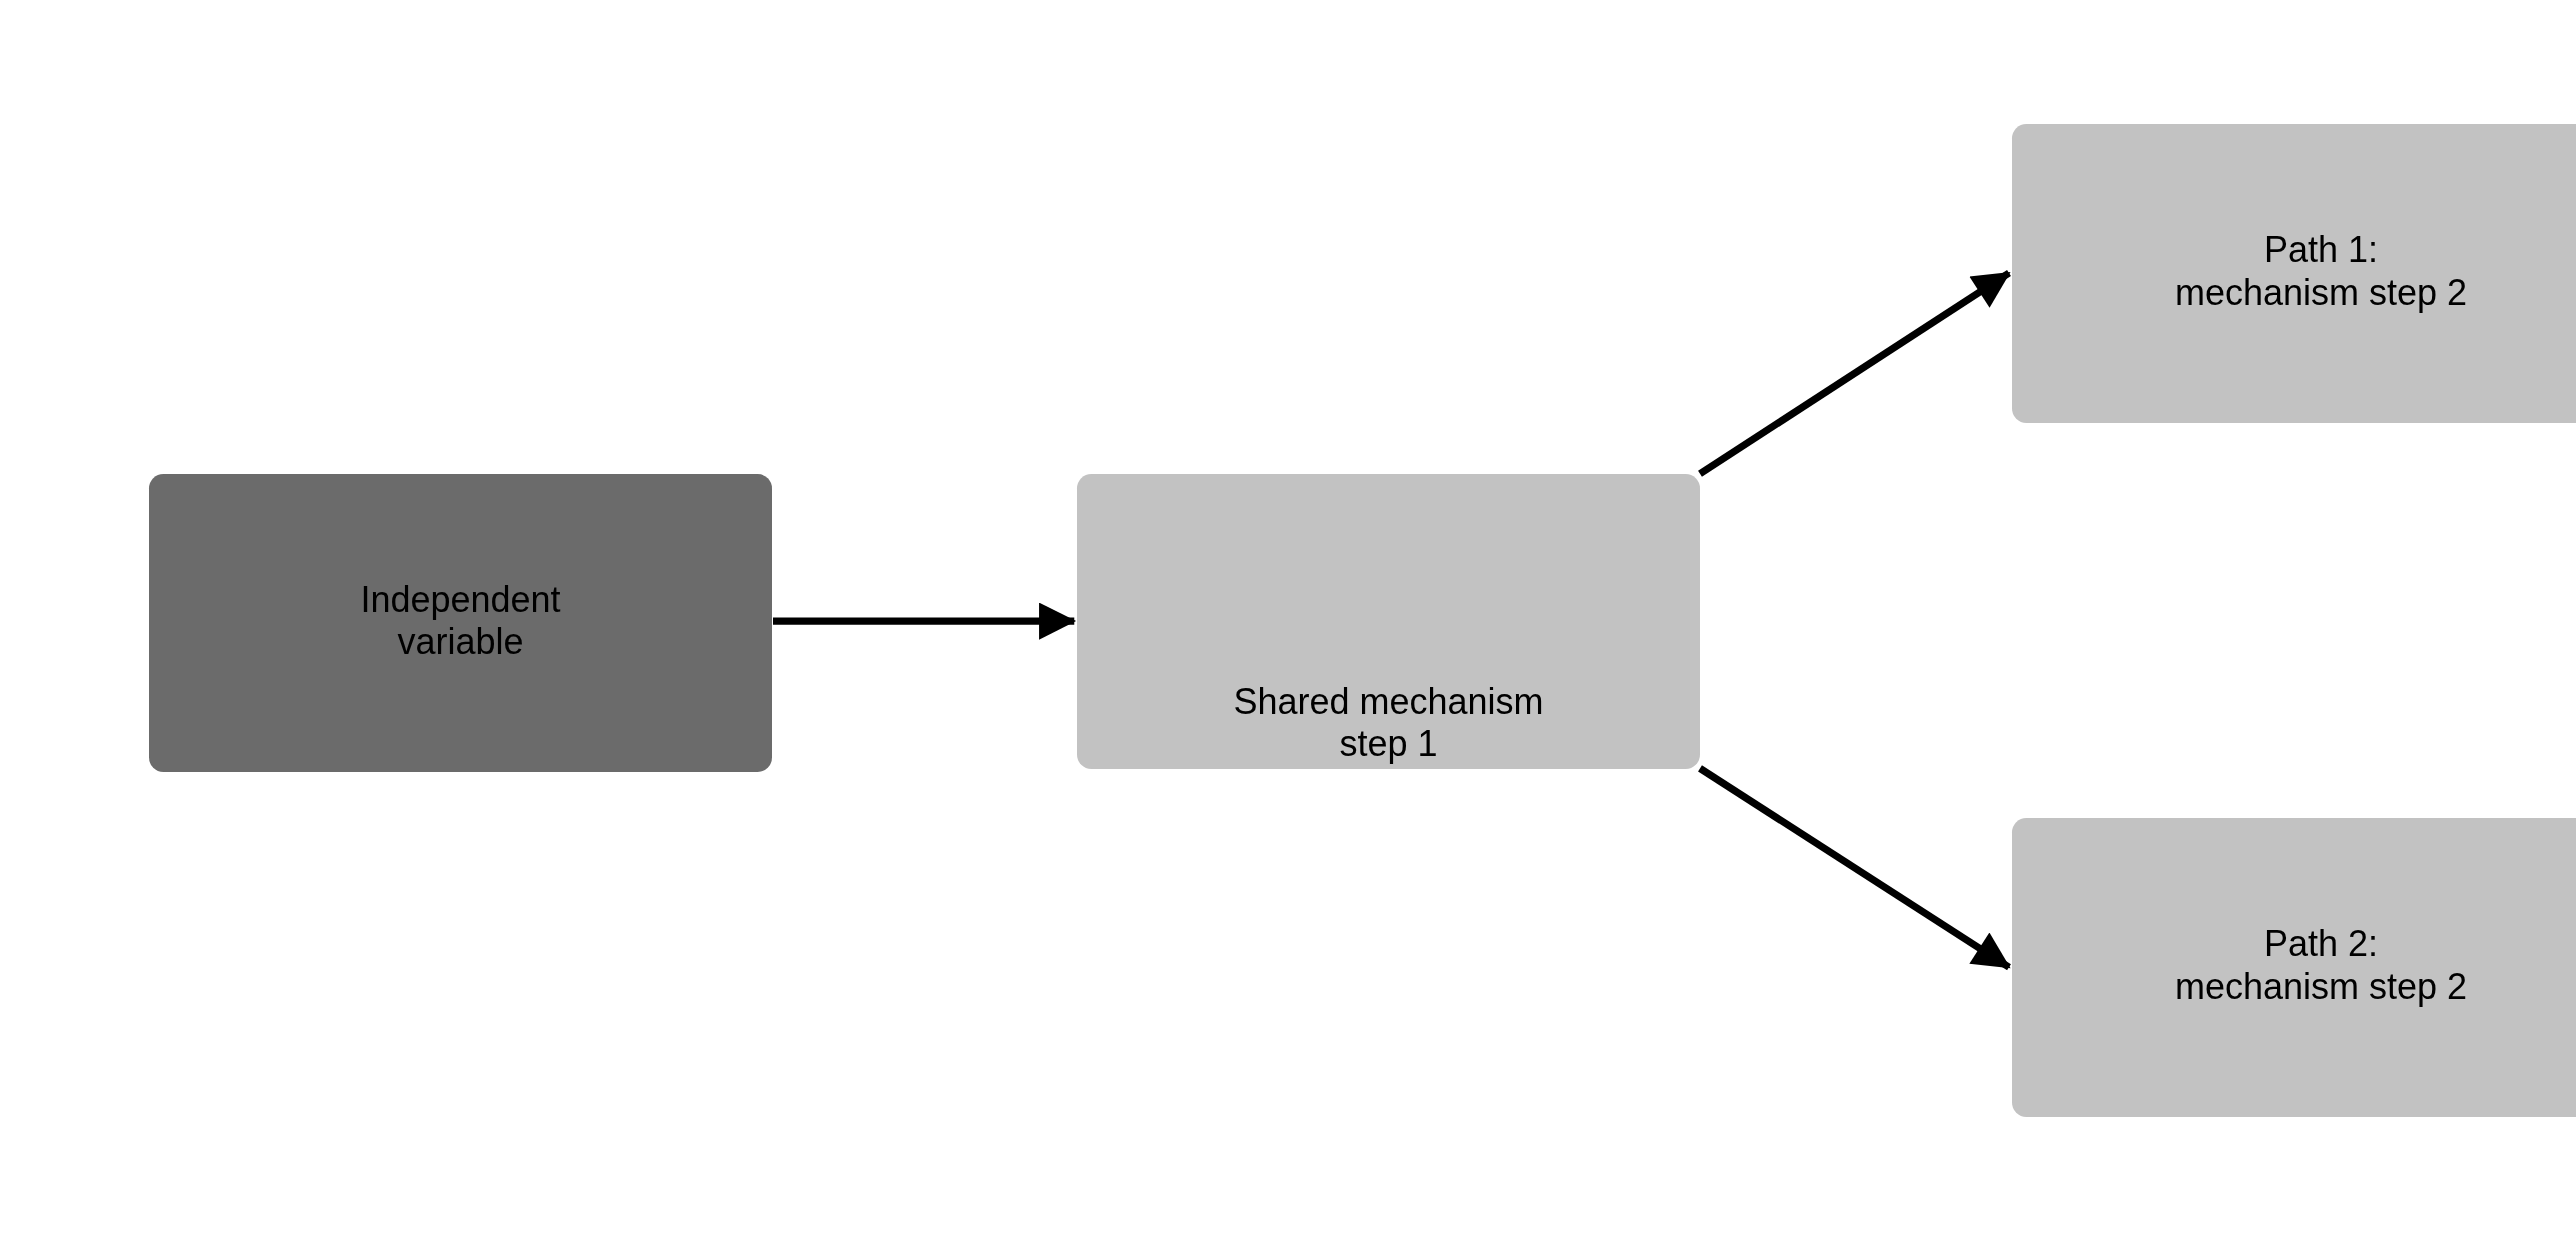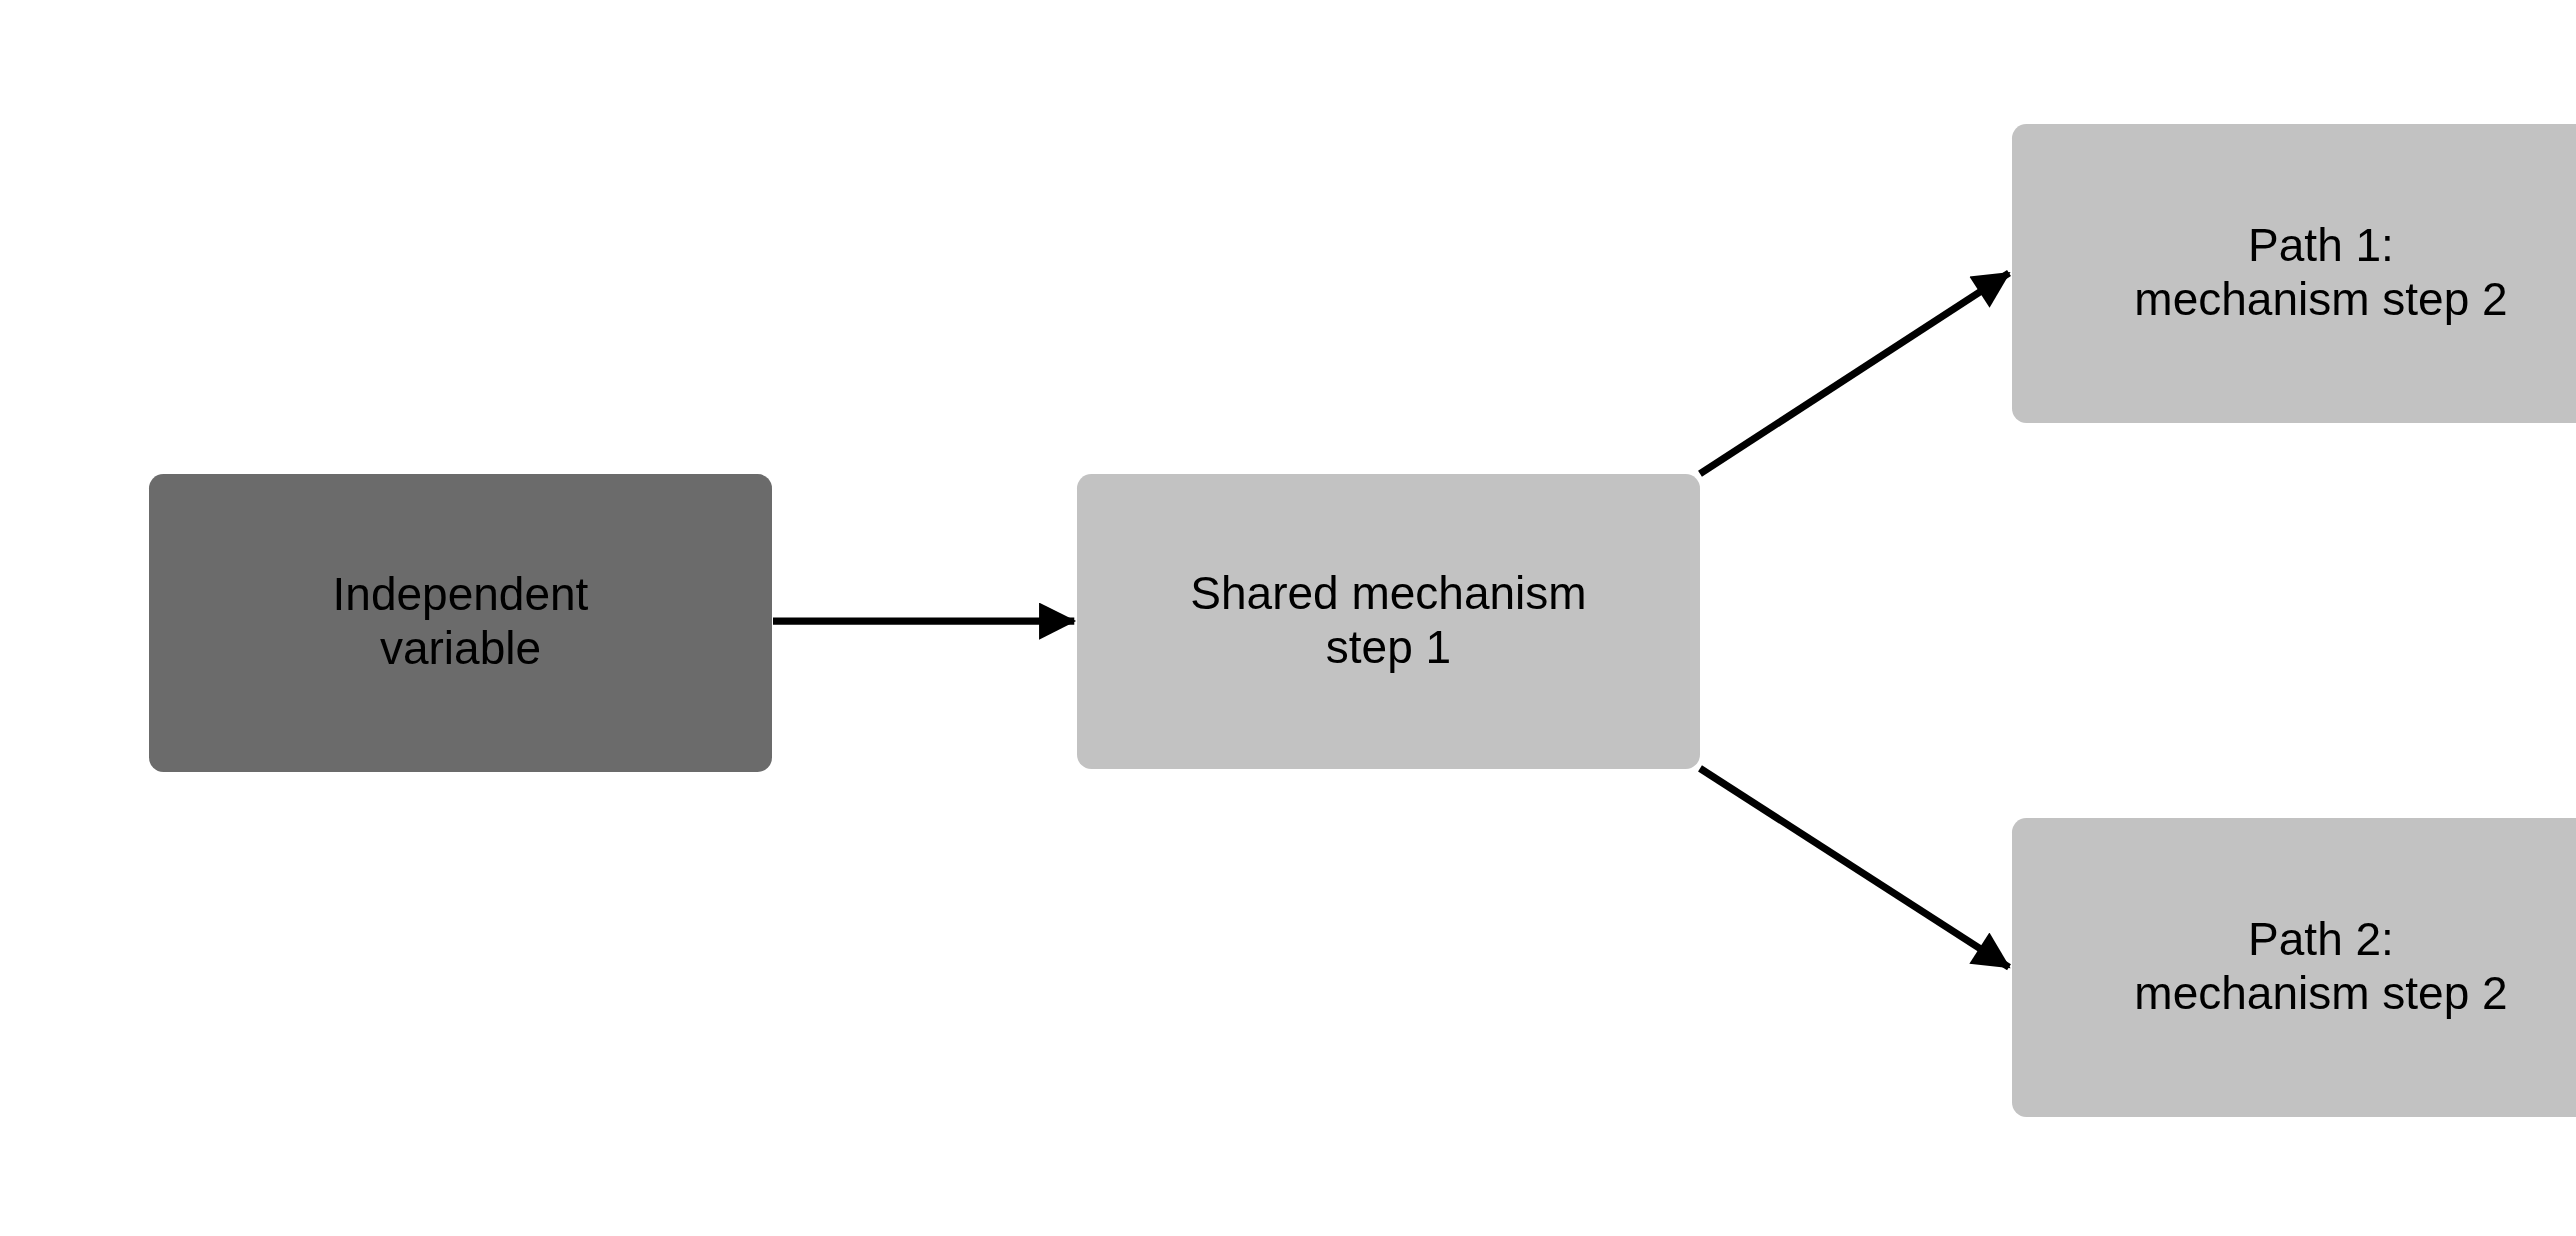--- a/index.html
+++ b/index.html
@@ -27,21 +27,21 @@
     position: absolute;
     display: flex;
     align-items: center;
     justify-content: center;
     text-align: center;
     border-radius: 14.4px;
     box-sizing: border-box;
   }
   .node-label {
     white-space: pre-line;
-    font-size: 46px;
+    font-size: 36px;
     line-height: 1.18;
     color: #000000;
     padding-bottom: 3.1px;
   }
   
   .node-independent { left: 149px;  top: 474px;  width: 623px; height: 298px; }
   .node-shared      { left: 1077px; top: 474px;  width: 623px; height: 295px; }
   .node-path1       { left: 2012px; top: 124px;  width: 618px; height: 299px; }
   .node-path2       { left: 2012px; top: 818px; width: 618px; height: 299px; }
 </style>
@@ -66,21 +66,21 @@
     <line class="edge" marker-end="url(#arrowhead)" x1="5105" y1="530" x2="5710" y2="916" stroke="#000000"></line>
 
     <line class="edge" marker-end="url(#arrowhead)" x1="5105" y1="1878" x2="5710" y2="1500" stroke="#000000"></line>
   </svg>
 
   <div class="node node-independent" style="background-color: rgb(107, 107, 107);">
     <span class="node-label">Independent
 variable</span>
   </div>
 
-  <div class="node node-shared" style="background-color: rgb(194, 194, 194);">
+  <div class="node node-shared" style="background-color: rgb(194, 194, 194); align-items: flex-end;">
     <span class="node-label">Shared mechanism
 step 1</span>
   </div>
 
   <div class="node node-path1" style="background-color: rgb(194, 194, 194);">
     <span class="node-label">Path 1:
 mechanism step 2</span>
   </div>
 
   <div class="node node-path2" style="background-color: rgb(194, 194, 194);">

